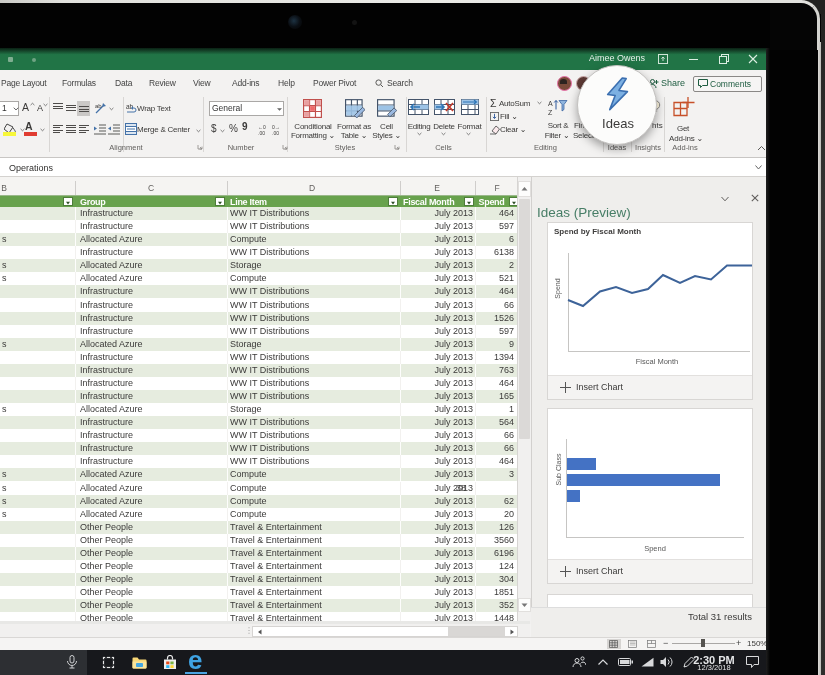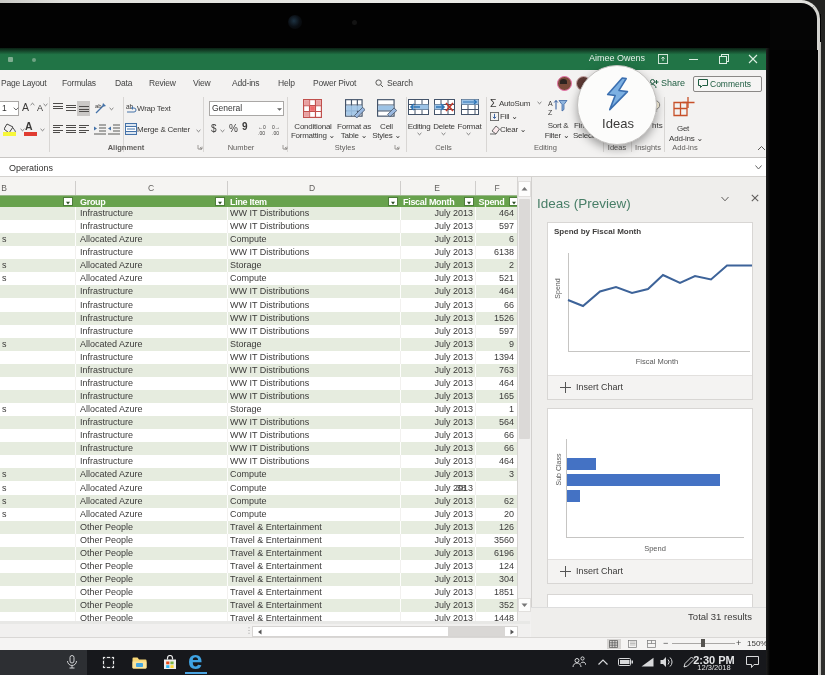--- a/index.html
+++ b/index.html
@@ -44,21 +44,21 @@
 <div class="ab" style="left:0px;top:94px;width:766px;height:64px;background:#f3f2f1;border-bottom:1px solid #c8c6c4;"></div>
 <div class="ab" style="left:49px;background:#d8d6d4;width:1px;top:97px;height:55px;"></div>
 <div class="ab" style="left:122.6px;background:#d8d6d4;width:1px;top:97px;height:55px;"></div>
 <div class="ab" style="left:203px;background:#d8d6d4;width:1px;top:97px;height:55px;"></div>
 <div class="ab" style="left:287px;background:#d8d6d4;width:1px;top:97px;height:55px;"></div>
 <div class="ab" style="left:406px;background:#d8d6d4;width:1px;top:97px;height:55px;"></div>
 <div class="ab" style="left:486px;background:#d8d6d4;width:1px;top:97px;height:55px;"></div>
 <div class="ab" style="left:603px;background:#d8d6d4;width:1px;top:97px;height:55px;"></div>
 <div class="ab" style="left:631.3px;background:#d8d6d4;width:1px;top:97px;height:55px;"></div>
 <div class="ab" style="left:664px;background:#d8d6d4;width:1px;top:97px;height:55px;"></div>
-<div class="tx" style="left:126px;top:142.5px;transform:translateX(-50%);font-size:7.5px;color:#605e5c;font-weight:700;">Alignment</div>
+<div class="tx" style="left:126px;top:142.5px;transform:translateX(-50%);font-size:7.5px;color:#605e5c;font-weight:400;">Alignment</div>
 <div class="tx" style="left:241px;top:142.5px;transform:translateX(-50%);font-size:7.5px;color:#605e5c;font-weight:400;">Number</div>
 <div class="tx" style="left:345px;top:142.5px;transform:translateX(-50%);font-size:7.5px;color:#605e5c;font-weight:400;">Styles</div>
 <div class="tx" style="left:443.5px;top:142.5px;transform:translateX(-50%);font-size:7.5px;color:#605e5c;font-weight:400;">Cells</div>
 <div class="tx" style="left:545.5px;top:142.5px;transform:translateX(-50%);font-size:7.5px;color:#605e5c;font-weight:400;">Editing</div>
 <div class="tx" style="left:617px;top:142.5px;transform:translateX(-50%);font-size:7.5px;color:#605e5c;font-weight:400;">Ideas</div>
 <div class="tx" style="left:648px;top:142.5px;transform:translateX(-50%);font-size:7.5px;color:#605e5c;font-weight:400;">Insights</div>
 <div class="tx" style="left:685px;top:142.5px;transform:translateX(-50%);font-size:7.5px;color:#605e5c;font-weight:400;">Add-ins</div>
 <svg class="ab" style="left:197px;top:144px" width="6" height="6" viewBox="0 0 6 6">
       <path d="M1 1v4h4M3 3l2 2M5 2.6V5H2.6" stroke="#8a8886" fill="none" stroke-width="0.8"></path>
     </svg>
@@ -656,21 +656,21 @@
 <div class="ab" style="left:518px;top:181px;width:13px;height:16px;background:#fdfdfc;border:1px solid #e1dfdd;"></div>
 <svg class="ab" style="left:521px;top:186px" width="7" height="5" viewBox="0 0 7 5">
       <path d="M0.5 4.5L3.5 1l3 3.5z" fill="#777"></path>
     </svg>
 <div class="ab" style="left:519px;top:199px;width:11px;height:240px;background:#dbd9d7;border-radius:1px;"></div>
 <div class="ab" style="left:518px;top:598px;width:13px;height:14px;background:#fdfdfc;border:1px solid #e1dfdd;"></div>
 <svg class="ab" style="left:521px;top:603px" width="7" height="5" viewBox="0 0 7 5">
       <path d="M0.5 0.5L3.5 4l3-3.5z" fill="#777"></path>
     </svg>
 <div class="ab" style="left:531px;top:177px;width:235px;height:450px;background:#efeeec;border-left:1px solid #d2d0ce;"></div>
-<div class="tx" style="left:537px;top:196px;font-size:13.5px;color:#487e67;font-weight:400;">Ideas (Preview)</div>
+<div class="tx" style="left:537px;top:205px;font-size:13.5px;color:#487e67;font-weight:400;">Ideas (Preview)</div>
 <svg class="ab" style="left:721px;top:196px" width="8" height="6" viewBox="0 0 8 6">
       <path d="M0.5 1L4 4.8 7.5 1" stroke="#605e5c" fill="none"></path>
     </svg>
 <svg class="ab" style="left:751px;top:194px" width="8" height="8" viewBox="0 0 8 8">
       <path d="M0.8 0.8l6.4 6.4M7.2 0.8L0.8 7.2" stroke="#605e5c" stroke-width="1.1"></path>
     </svg>
 <div class="ab" style="left:547px;top:222px;width:206px;height:178px;background:#fff;border:1px solid #d8d6d4;"></div>
 <div class="tx" style="left:554px;top:227px;font-size:8px;color:#3f3e3d;font-weight:700;">Spend by Fiscal Month</div>
 <div class="ab" style="left:568px;top:253px;width:1px;height:98px;background:#c6c5c3;"></div>
 <div class="ab" style="left:568px;top:351px;width:182px;height:1px;background:#c6c5c3;"></div>

